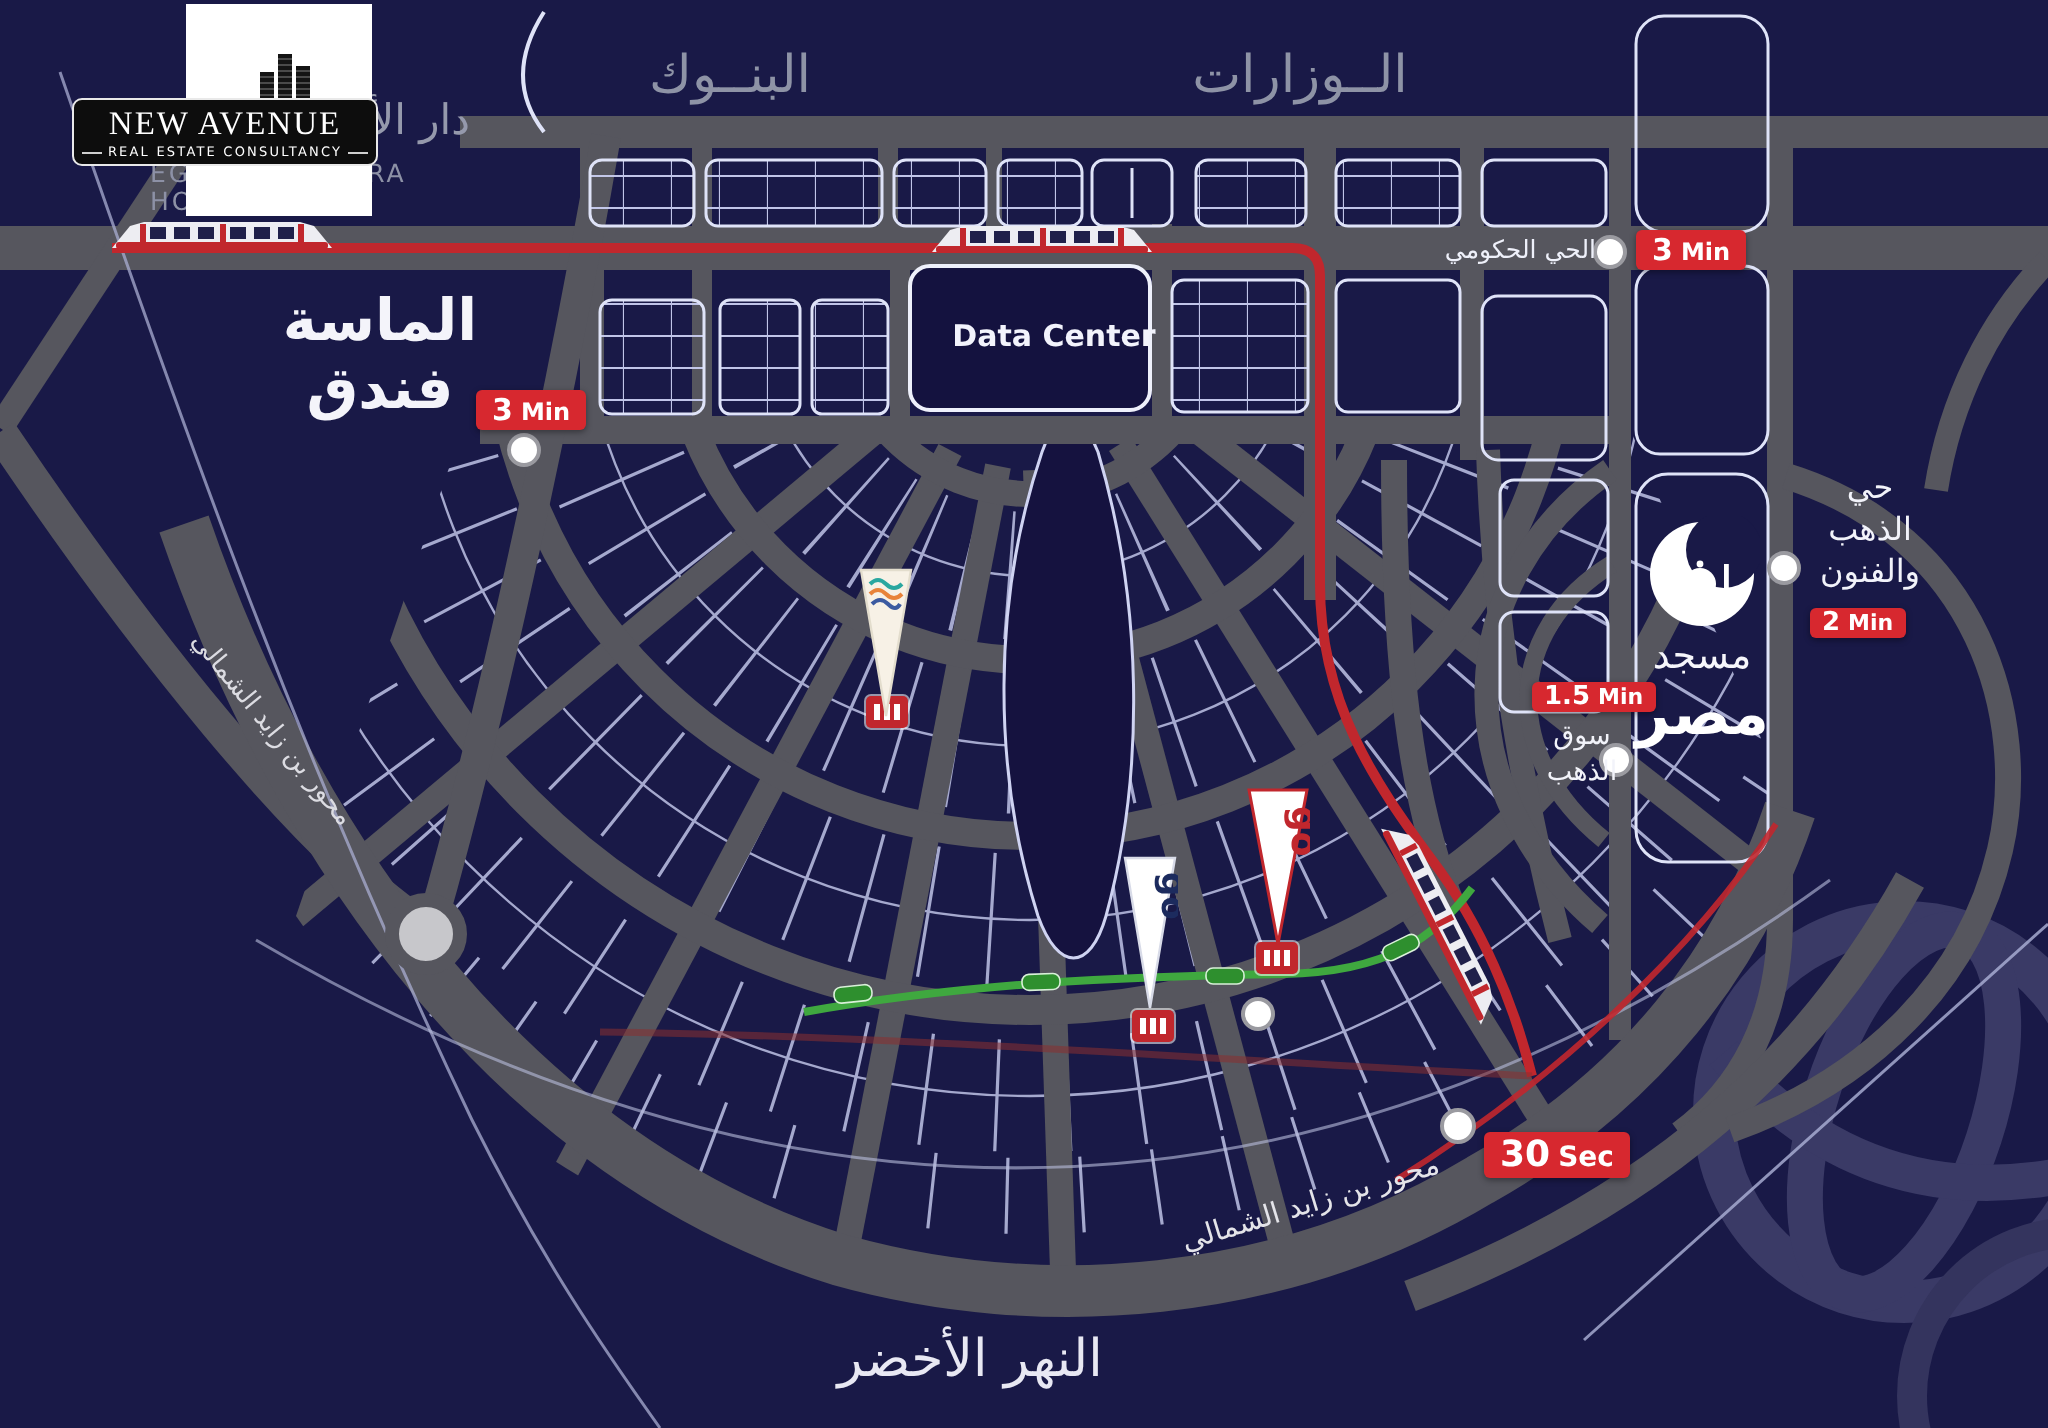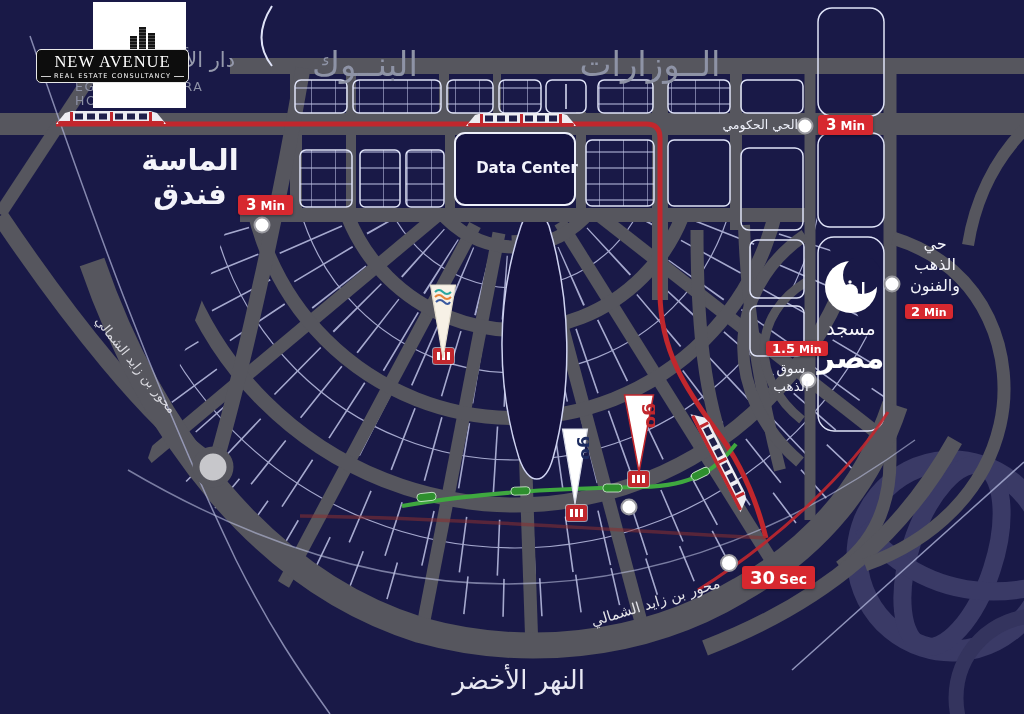--- a/index.html
+++ b/index.html
@@ -3,21 +3,21 @@
 <meta charset="utf-8">
 <style>
   html,body{margin:0;padding:0;background:#10103a;}
   .stage{position:relative;width:1024px;height:714px;background:#191947;overflow:hidden;
          font-family:"DejaVu Sans",sans-serif;}
   .stage svg.map{position:absolute;left:0;top:0;z-index:1;}
 
   
   .lbl{position:absolute;z-index:2;color:#fff;line-height:1.15;}
   .center{text-align:center;}
-  .district{color:#8e93a6;font-size:34px;letter-spacing:1px;margin-top:21px;}
+  .district{color:#8e93a6;font-size:26px;letter-spacing:1px;}
   .white-big{color:#f4f4fa;font-weight:bold;font-size:29px;line-height:1.18;}
   .small-white{color:#eef0fa;font-size:12.5px;}
   .road-label{color:#dcdce2;font-size:13px;white-space:nowrap;}
 
   
   .logo{position:absolute;left:36px;top:2px;width:150px;height:106px;z-index:4;}
   .logo .box{position:absolute;left:57px;top:0;width:93px;height:106px;background:#ffffff;}
   .logo .bicon{position:absolute;left:92px;top:24px;width:28px;height:24px;display:flex;align-items:flex-end;gap:2px;justify-content:center;}
   .logo .bicon i{display:block;width:7px;background:repeating-linear-gradient(0deg,#141414 0 2px,#4a4a4a 2px 3px);}
   .logo .bicon i:nth-child(1){height:14px;}
@@ -262,21 +262,21 @@
     <div>حي</div>
     <div>الذهب</div>
     <div>والفنون</div>
   </div>
 
   <div class="lbl center" style="left:760px;top:360px;width:62px;font-size:13.5px;line-height:1.3;color:#f2f3fa;">
     <div>سوق</div>
     <div>الذهب</div>
   </div>
 
-  <div class="lbl center" style="left:385px;top:666px;width:200px;font-size:26px;color:#e8e8f3;text-align:right;">النهر الأخضر</div>
+  <div class="lbl center" style="left:385px;top:666px;width:200px;font-size:26px;color:#e8e8f3;">النهر الأخضر</div>
 
   <div class="lbl road-label center" style="left:55px;top:358px;width:160px;transform:rotate(51deg);">محور بن زايد الشمالي</div>
   <div class="lbl road-label center" style="left:568px;top:594px;width:175px;font-size:14.5px;color:#e4e4e9;transform:rotate(-17deg);">محور بن زايد الشمالي</div>
 
   <div class="badge" style="left:238px;top:195px;">
     <span class="v">3</span>
     <span class="u">Min</span>
   </div>
   <div class="badge" style="left:818px;top:115px;">
     <span class="v">3</span>

